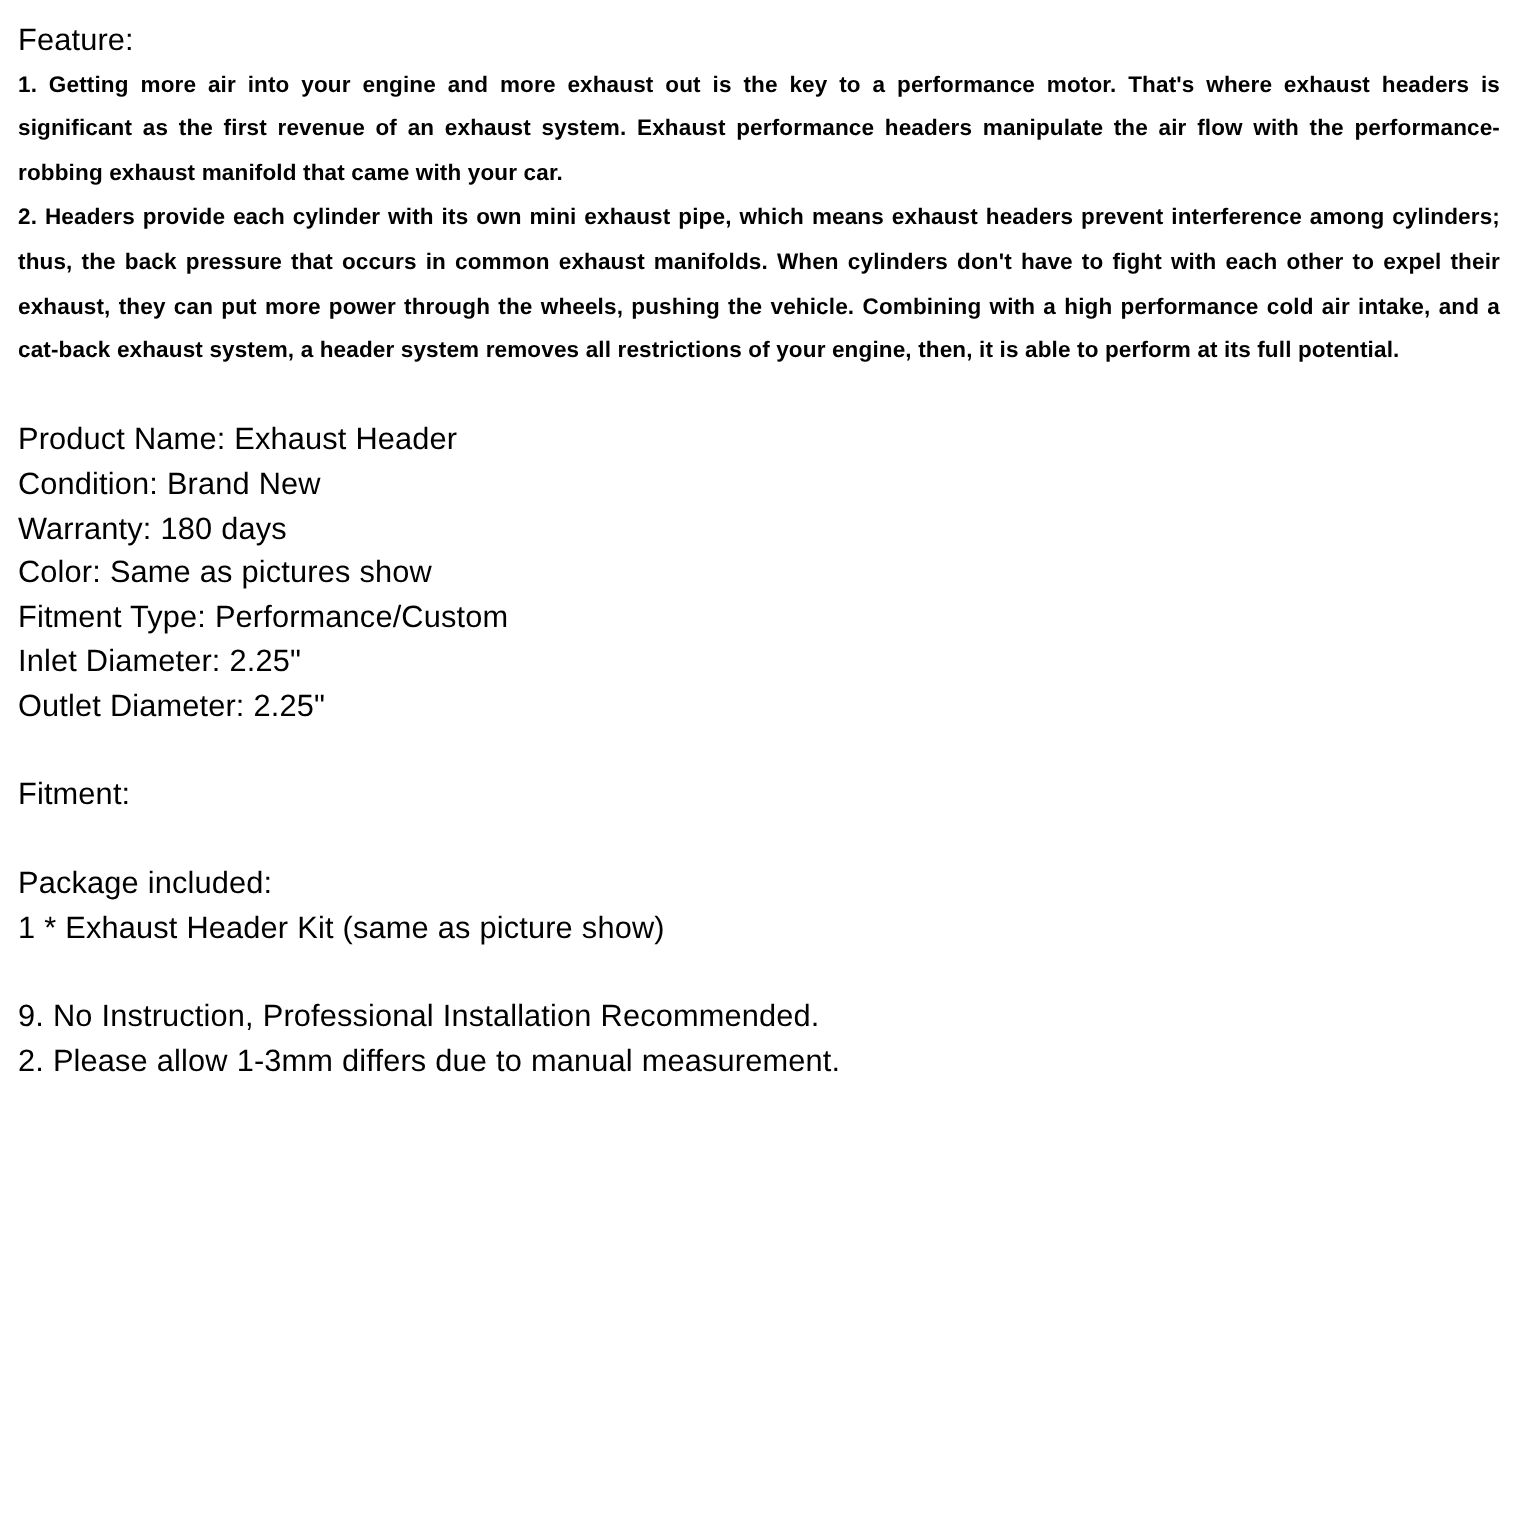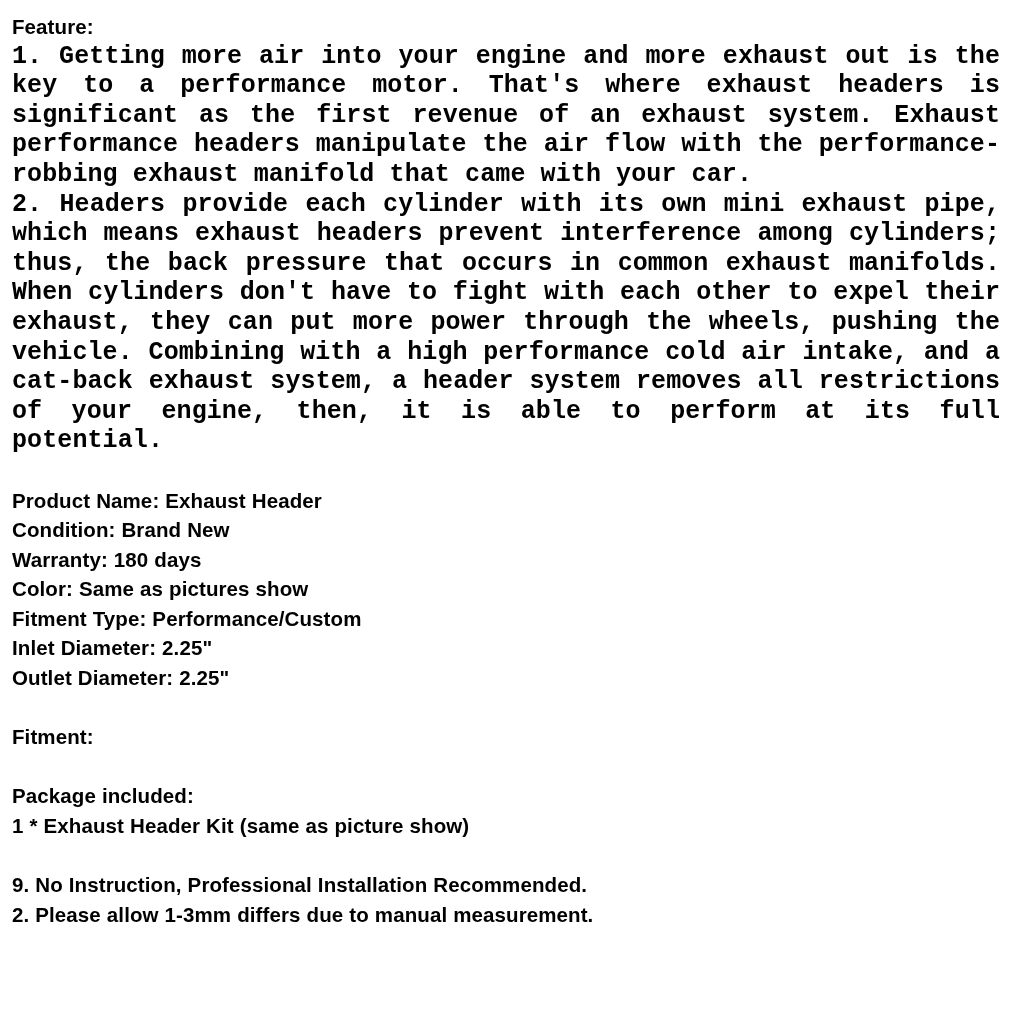--- a/index.html
+++ b/index.html
@@ -18,36 +18,35 @@
     width: 1024px;
     height: 1024px;
     padding: 12px 24px 0 12px;
     background: #ffffff;
   }
   .block {
     margin: 0;
   }
   .line {
     font-size: 20.5px;
-    font-weight: bold;
+    font-weight: normal;
     line-height: 29.6px;
     letter-spacing: 0.1px;
     white-space: pre-wrap;
     word-spacing: 0.2px;
   }
   .para {
-    font-size: 25px;
+    font-size: 15px;
     font-weight: bold;
     line-height: 29.6px;
     letter-spacing: 0.1px;
     text-align: justify;
     text-justify: inter-word;
     hyphens: auto;
     margin: 0;
-    font-family: Liberation Mono, monospace;
   }
   .para-narrow {
     padding-right: 10px;
   }
   .spacer {
     height: 29.6px;
   }
 </style>
 </head>
 <body>

